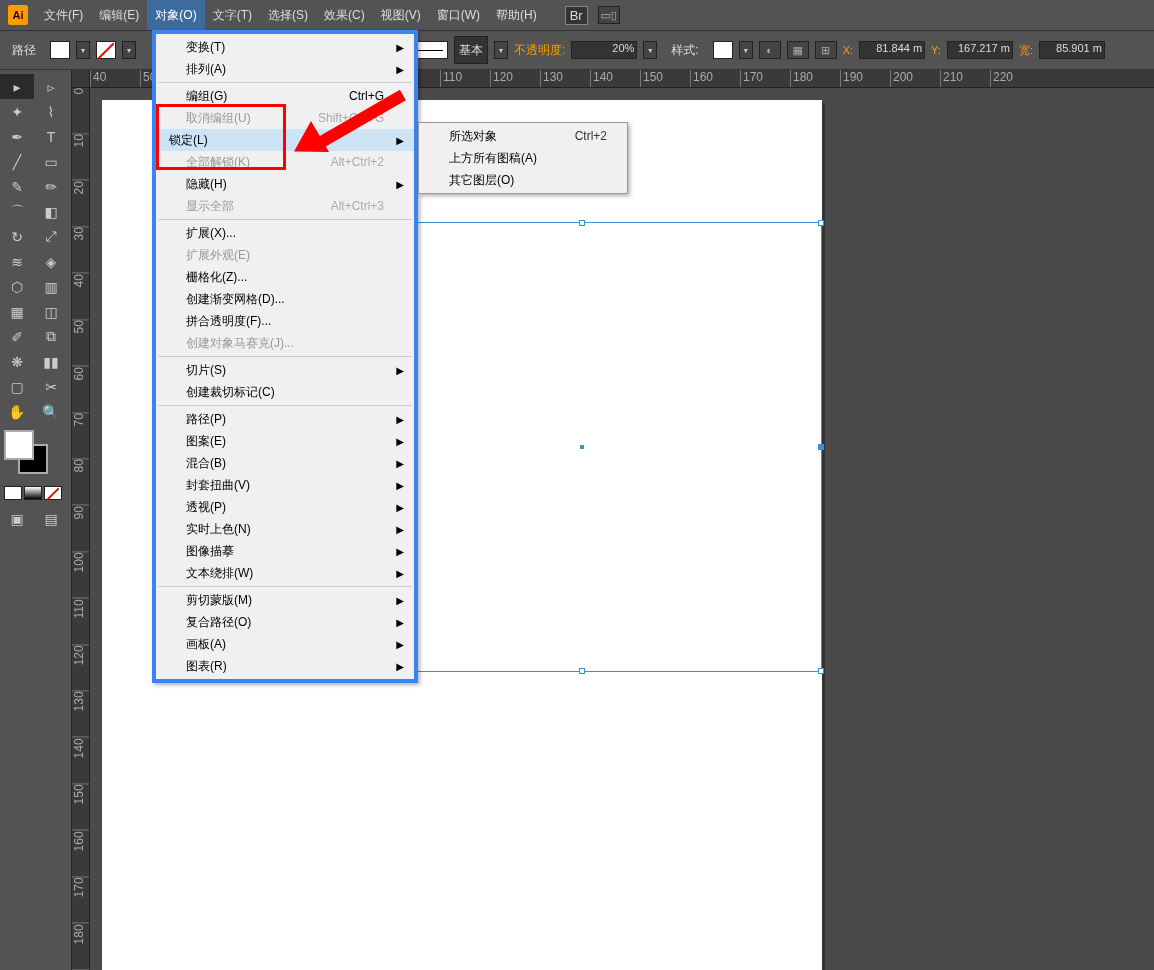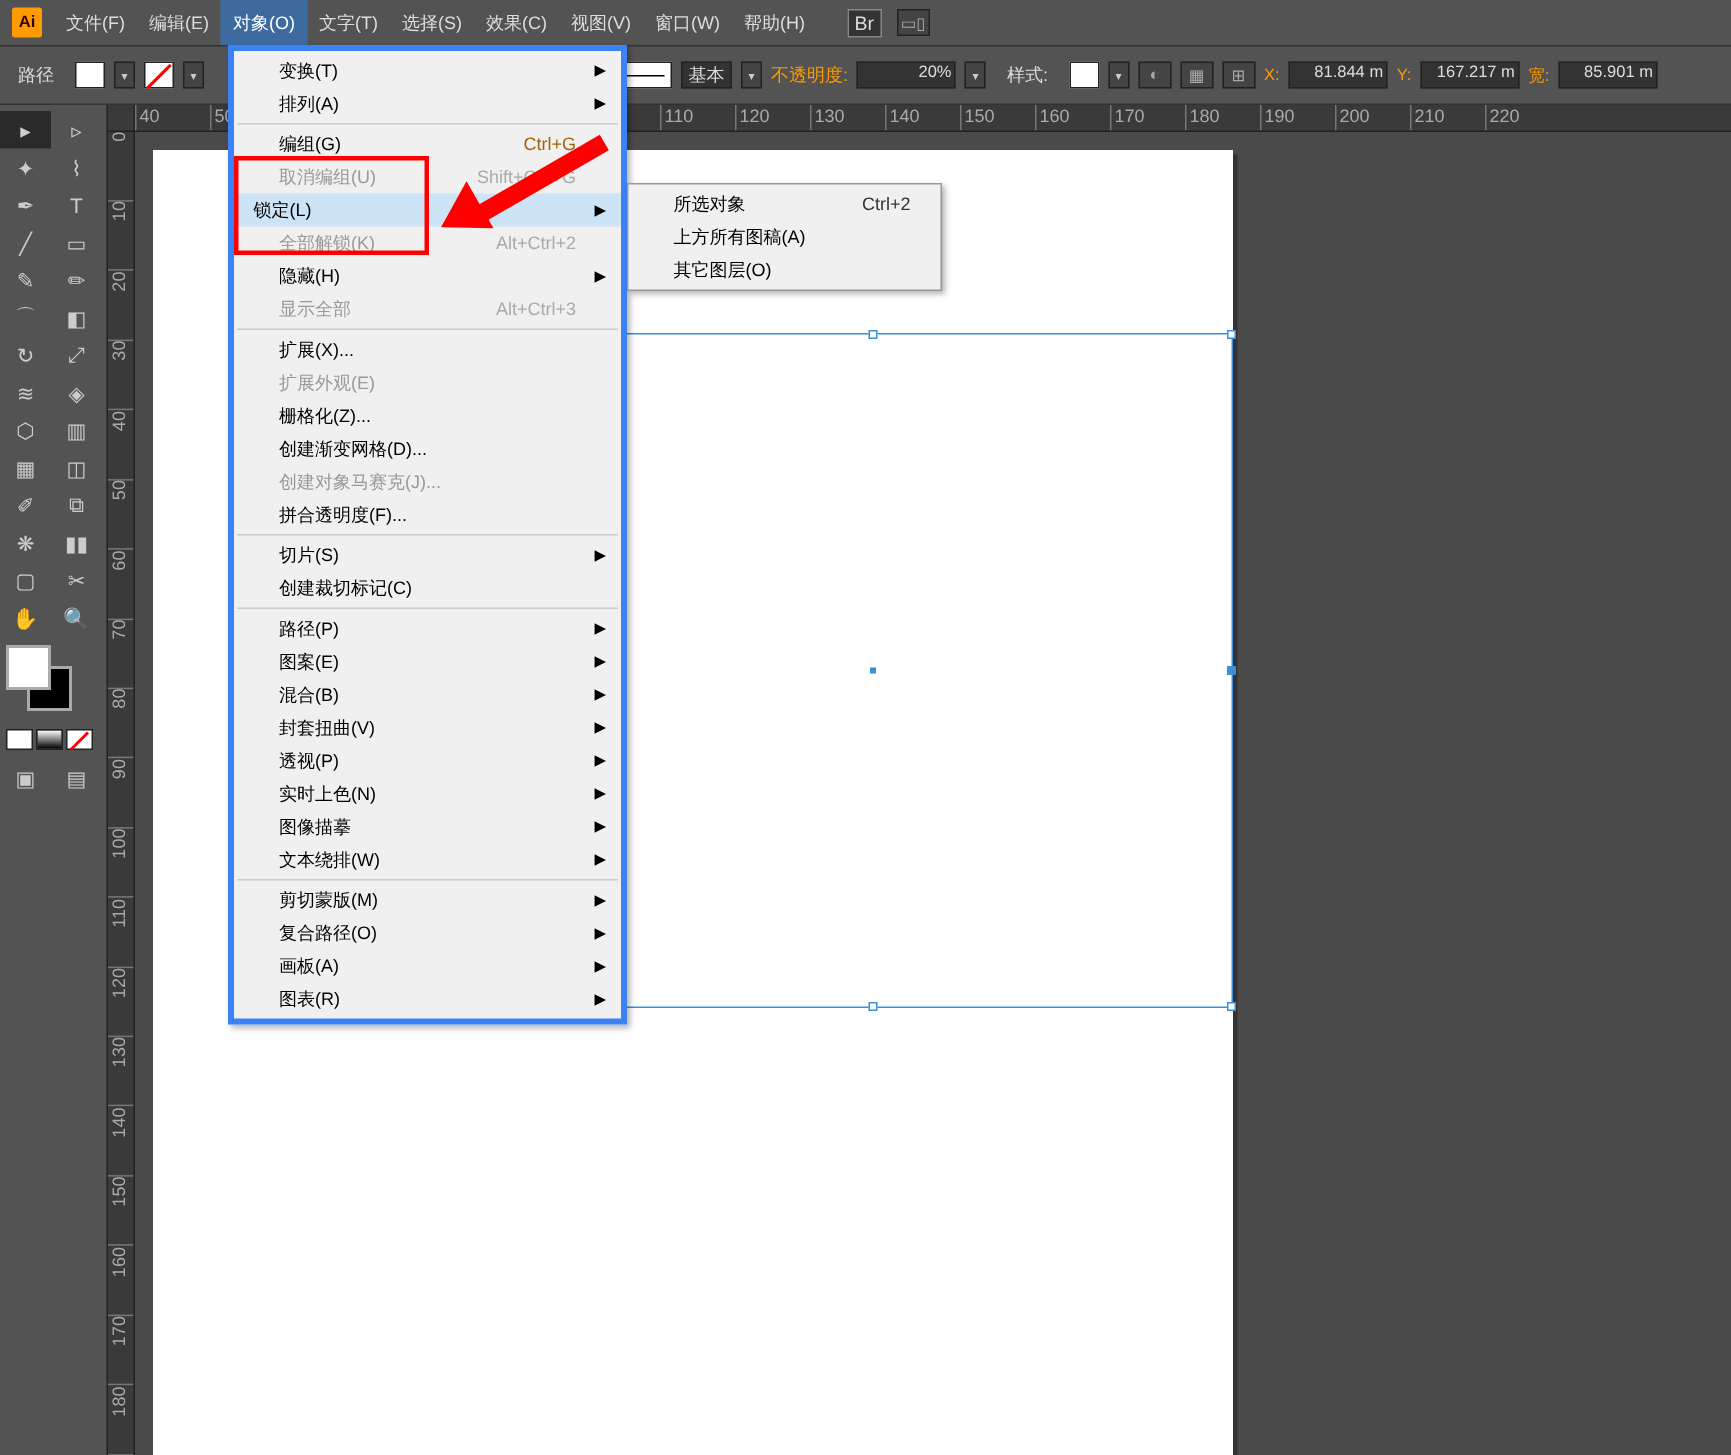--- a/index.html
+++ b/index.html
@@ -17,21 +17,21 @@
 
 .controlbar { height: 40px; background: #535353; display: flex; align-items: center; color: #ddd; padding: 0 4px; gap: 6px; border-top: 1px solid #333; border-bottom: 1px solid #333; }
 .ctrl-label { font-size: 12px; padding: 0 8px; }
 .swatch { width: 20px; height: 18px; background: #fff; border: 1px solid #222; }
 .swatch.none { background: #fff; position: relative; }
 .swatch.none::after { content:""; position:absolute; left:-2px; right:-2px; top:50%; border-top:2px solid red; transform: rotate(-45deg); }
 .dropdown-btn { width: 14px; height: 18px; background: #444; border: 1px solid #222; display:flex; align-items:center; justify-content:center; }
 .dropdown-btn::after { content:"▾"; font-size: 8px; color:#ccc; }
 .stroke-sample { width: 60px; height: 18px; background:#fff; display:flex; align-items:center; border:1px solid #222; }
 .stroke-line { flex:1; height:1px; background:#000; margin:0 4px; }
-.basic-label { padding: 0 4px; background:#333; border:1px solid #222; height:18px; display:flex; align-items:center; }
+.basic-label { padding: 0 4px; background:#333; border:1px solid #222; height:28px; display:flex; align-items:center; }
 .opacity-label { color: #ff9a00; }
 .num-input { width: 66px; height: 18px; background: #333; border: 1px solid #222; color: #ddd; text-align: right; padding-right: 2px; font-size: 11px; }
 .icon-btn { width: 22px; height: 18px; border: 1px solid #222; background:#444; display:flex; align-items:center; justify-content:center; color:#aaa; font-size:11px; }
 .xy-label { color:#ff9a00; font-size:11px; }
 
 
 .doctab-bar { height: 22px; background: #333; display:flex; align-items:flex-end; padding-left: 80px; border-bottom:1px solid #222; }
 .doctab { background:#535353; color:#ddd; padding: 2px 10px; font-size:11px; border-top-left-radius:3px; border-top-right-radius:3px; }
 
 
@@ -64,21 +64,21 @@
 
 .sel-rect { position:absolute; border:1px solid #3d8fd6; }
 .sel-handle { position:absolute; width:6px; height:6px; background:#fff; border:1px solid #3d8fd6; }
 
 
 .menu-panel { position:absolute; top:30px; left:152px; width:266px; background:#f0f0f0; border:4px solid #3b82f6; box-shadow:2px 2px 4px rgba(0,0,0,0.3); z-index:100; color:#000; padding: 2px 0; }
 .menu-row { height:22px; display:flex; align-items:center; padding: 0 30px 0 30px; position:relative; cursor:default; }
 .menu-row.hover { background:#cde4f7;padding-left:13px; }
 .menu-row.disabled { color:#999; }
 .menu-text { flex:1; }
-.menu-shortcut { color:#a16207; font-size:12px; }
+.menu-shortcut { color:#000000; font-size:12px; }
 .menu-row.disabled .menu-shortcut { color:#aaa; }
 .menu-arrow { position:absolute; right:10px; font-size:10px; }
 .menu-sep { height:1px; background:#ccc; margin: 2px 2px; }
 
 .submenu-panel { position:absolute; top:122px; left:418px; width:210px; background:#f0f0f0; border:1px solid #999; box-shadow:2px 2px 4px rgba(0,0,0,0.3); z-index:101; color:#000; padding:2px 0;}
 .sub-row { height:22px; display:flex; align-items:center; padding:0 20px 0 30px; }
 .sub-text { flex:1; }
 .sub-shortcut { color:#333; }
 
 
@@ -318,25 +318,25 @@
     </div>
   <div class="menu-row disabled">
       <span class="menu-text">扩展外观(E)</span>
     </div>
   <div class="menu-row">
       <span class="menu-text">栅格化(Z)...</span>
     </div>
   <div class="menu-row">
       <span class="menu-text">创建渐变网格(D)...</span>
     </div>
+  <div class="menu-row">
+      <span class="menu-text">拼合透明度(F)...</span>
+    </div>
   <div class="menu-row disabled">
       <span class="menu-text">创建对象马赛克(J)...</span>
-    </div>
-  <div class="menu-row">
-      <span class="menu-text">拼合透明度(F)...</span>
     </div>
   <div class="menu-sep"></div>
   <div class="menu-row">
       <span class="menu-text">切片(S)</span>
       <span class="menu-arrow">▶</span>
     </div>
   <div class="menu-row">
       <span class="menu-text">创建裁切标记(C)</span>
     </div>
   <div class="menu-sep"></div>

